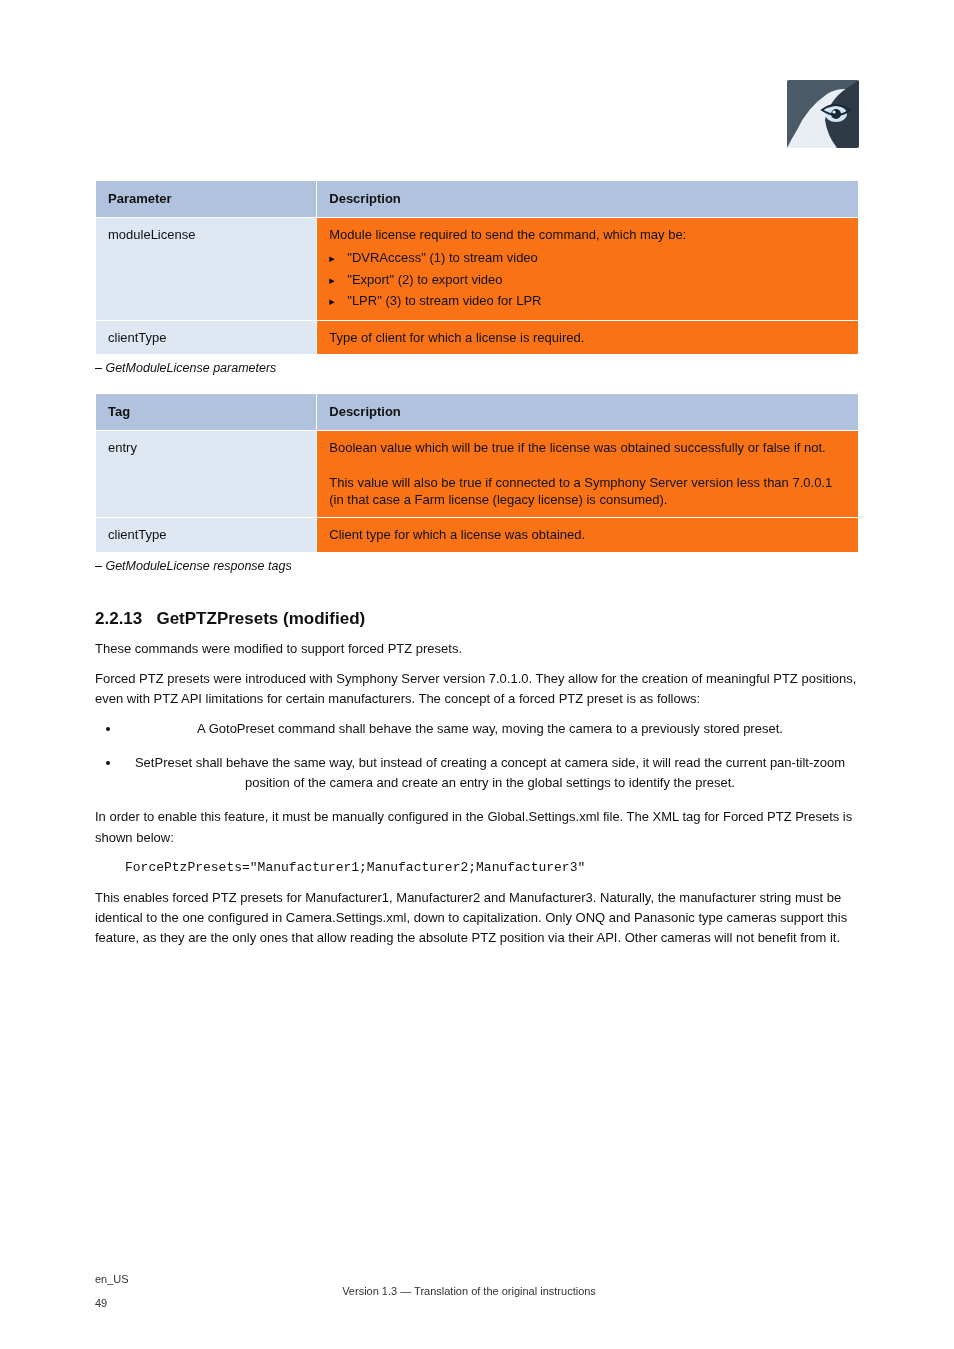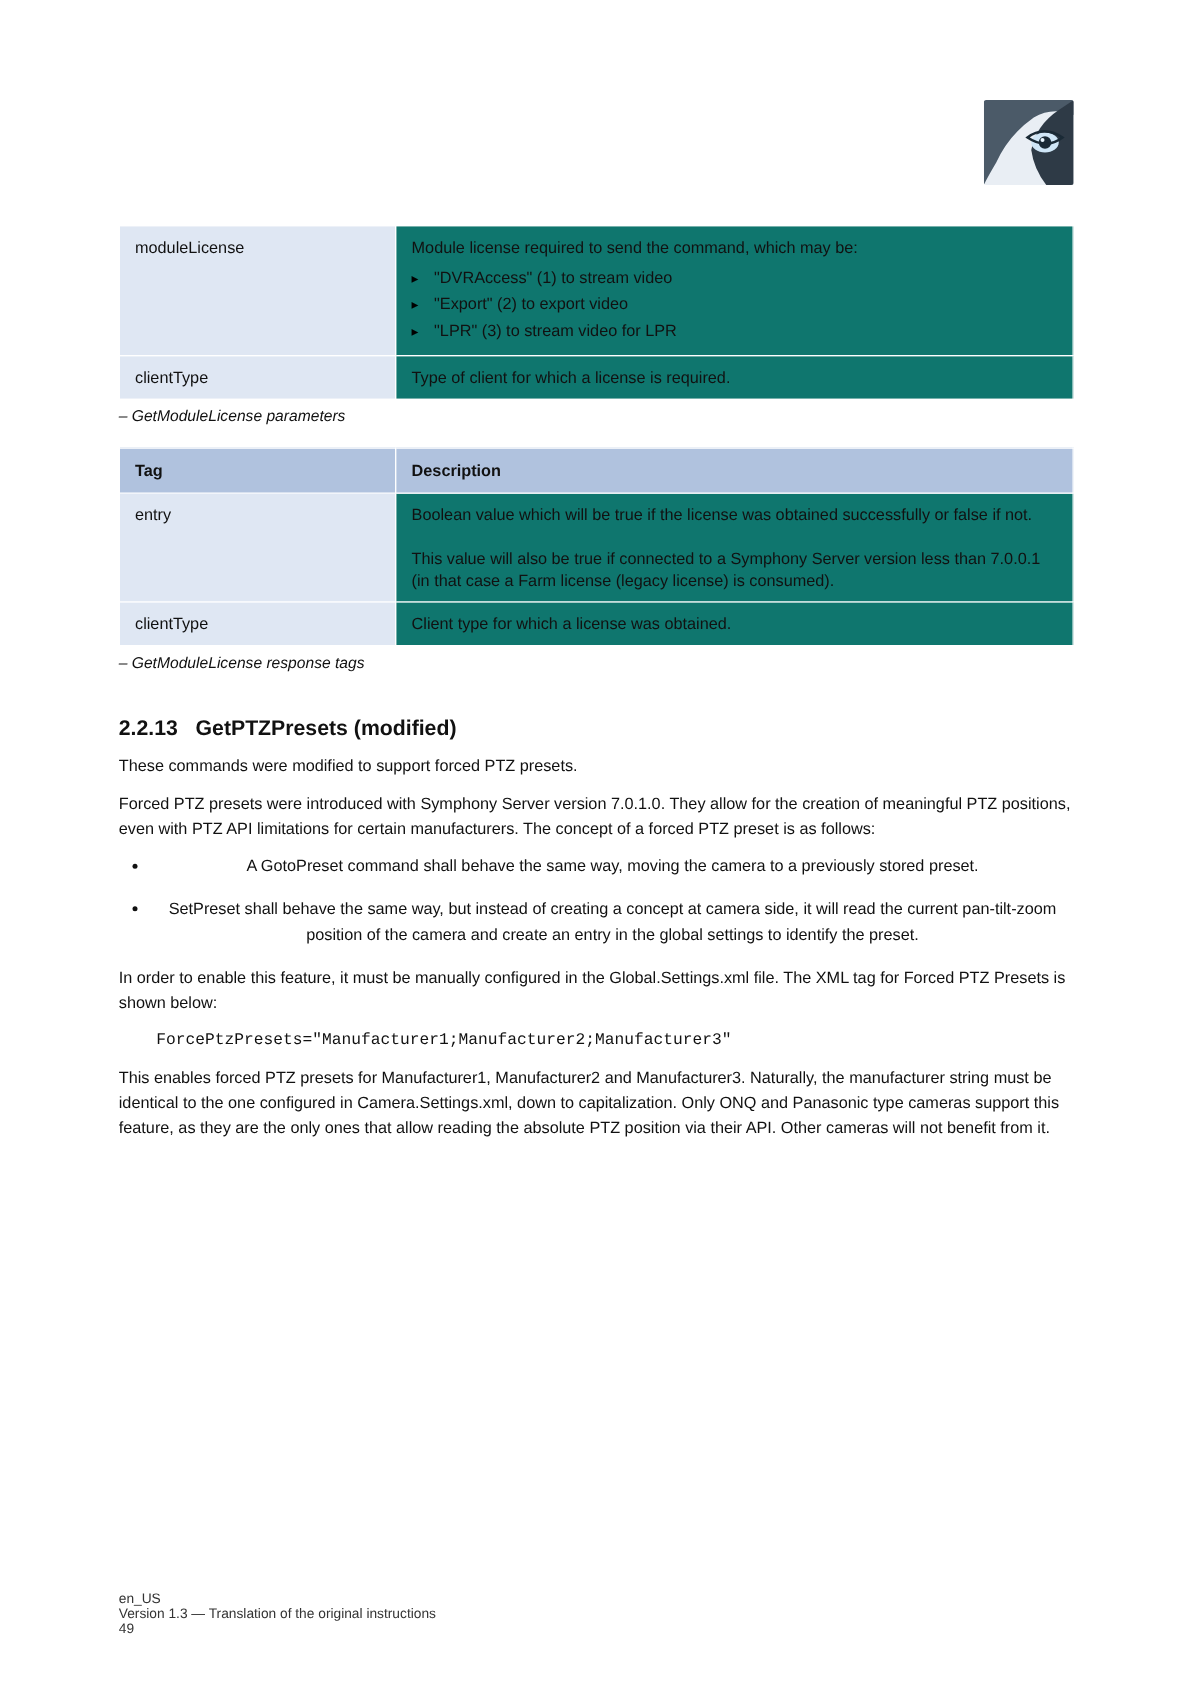--- a/index.html
+++ b/index.html
@@ -51,21 +51,21 @@
     border: 1px solid #fff;
     vertical-align: top;
   }
   table.info td.label {
     background: #dfe7f3;
     width: 29%;
     font-weight: normal;
     margin-left: 39px;
   }
   table.info td.value {
-    background: #0f766e;
+    background: #f97316;
   }
   ul.arrow-list {
     list-style: none;
     margin: 4px 0 0 0;
     padding: 0;
   }
   ul.arrow-list li::before {
     content: "▸";
     display: inline-block;
     width: 18px;
@@ -104,41 +104,45 @@
     position: absolute;
     bottom: 40px;
     left: 95px;
     right: 111px;
     display: flex;
     justify-content: space-between;
     font-size: 11px;
     color: #333;
     flex-direction: column;
   }
-  .footer .c { flex:1; }
+  .footer .c { text-align:center; flex:1; }
 </style>
 </head>
 <body>
 
 <div class="page">
 
   <div class="logo">
     <svg viewBox="0 0 72 68" width="72" height="68">
       <rect x="0" y="0" width="72" height="68" fill="#e9eef4"></rect>
       <path d="M0 0 L72 0 L72 12 Q55 5 40 14 Q20 28 10 50 Q4 60 0 68 Z" fill="#4b5a68"></path>
       <path d="M72 0 L72 68 L50 68 Q40 55 38 40 Q42 20 60 8 Z" fill="#2e3a46"></path>
       <ellipse cx="49" cy="34" rx="11" ry="8" fill="#cfe6f7"></ellipse>
       <ellipse cx="49" cy="34" rx="5" ry="5" fill="#1a2a36"></ellipse>
       <circle cx="47" cy="32" r="1.6" fill="#e9f6ff"></circle>
       <path d="M35 30 Q48 20 63 30 Q50 40 35 30 Z" fill="none" stroke="#1a2a36" stroke-width="2"></path>
     </svg>
   </div>
 
   <table class="info">
     <tbody>
+        <tr>
+      <th>Parameter</th>
+      <th>Description</th>
+    </tr>
     <tr>
       <td class="label">moduleLicense</td>
       <td class="value">
         <span>Module license required to send the command, which may be:</span>
         <ul class="arrow-list">
           <li>"DVRAccess" (1) to stream video</li>
           <li>"Export" (2) to export video</li>
           <li>"LPR"  (3) to stream video for LPR</li>
         </ul>
       </td>

